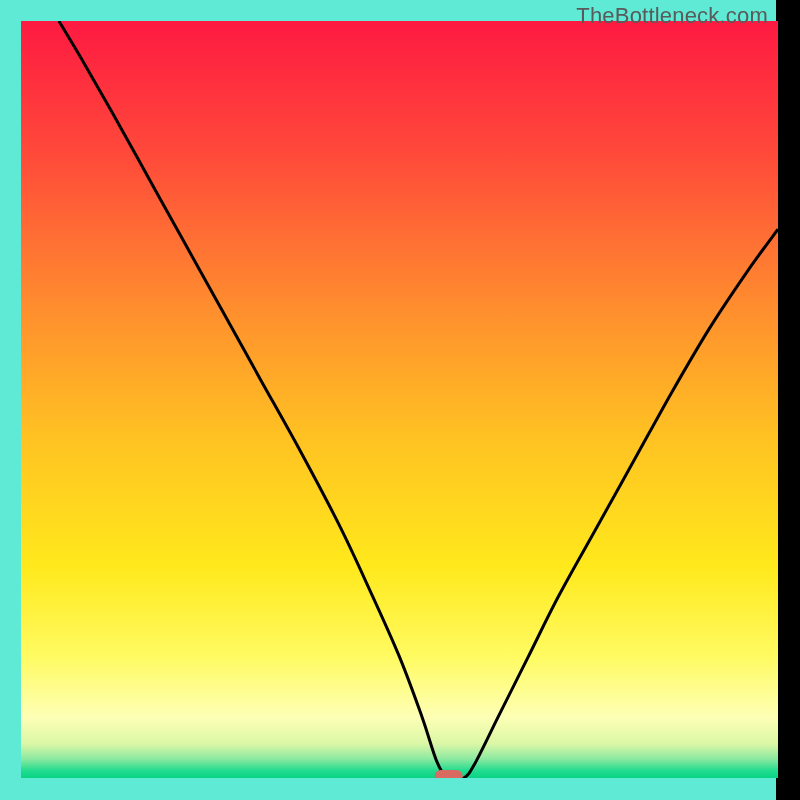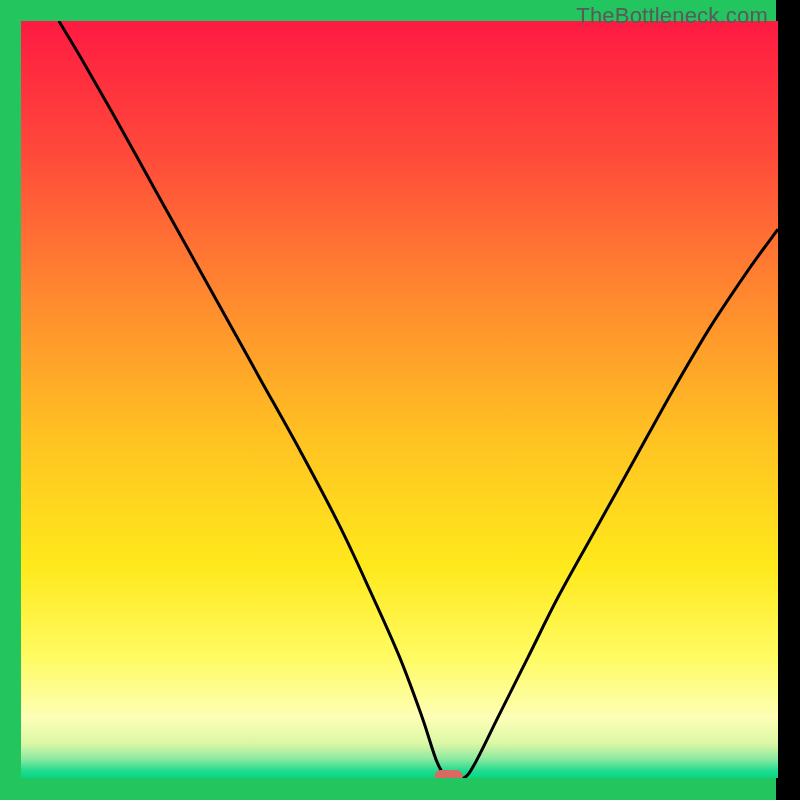--- a/index.html
+++ b/index.html
@@ -8,21 +8,21 @@
     width: 800px;
     height: 800px;
     overflow: hidden;
     background: #000;
     font-family: Arial, Helvetica, sans-serif;
   }
   .frame {
     position: relative;
     width: 776px;
     height: 800px;
-    background: #22c55e;
+    background: #5eead4;
     text-decoration: underline;
   }
   .plot-area {
     position: absolute;
     left: 21px;
     top: 21px;
     width: 757px;
     height: 757px;
     overflow: hidden;
   }

